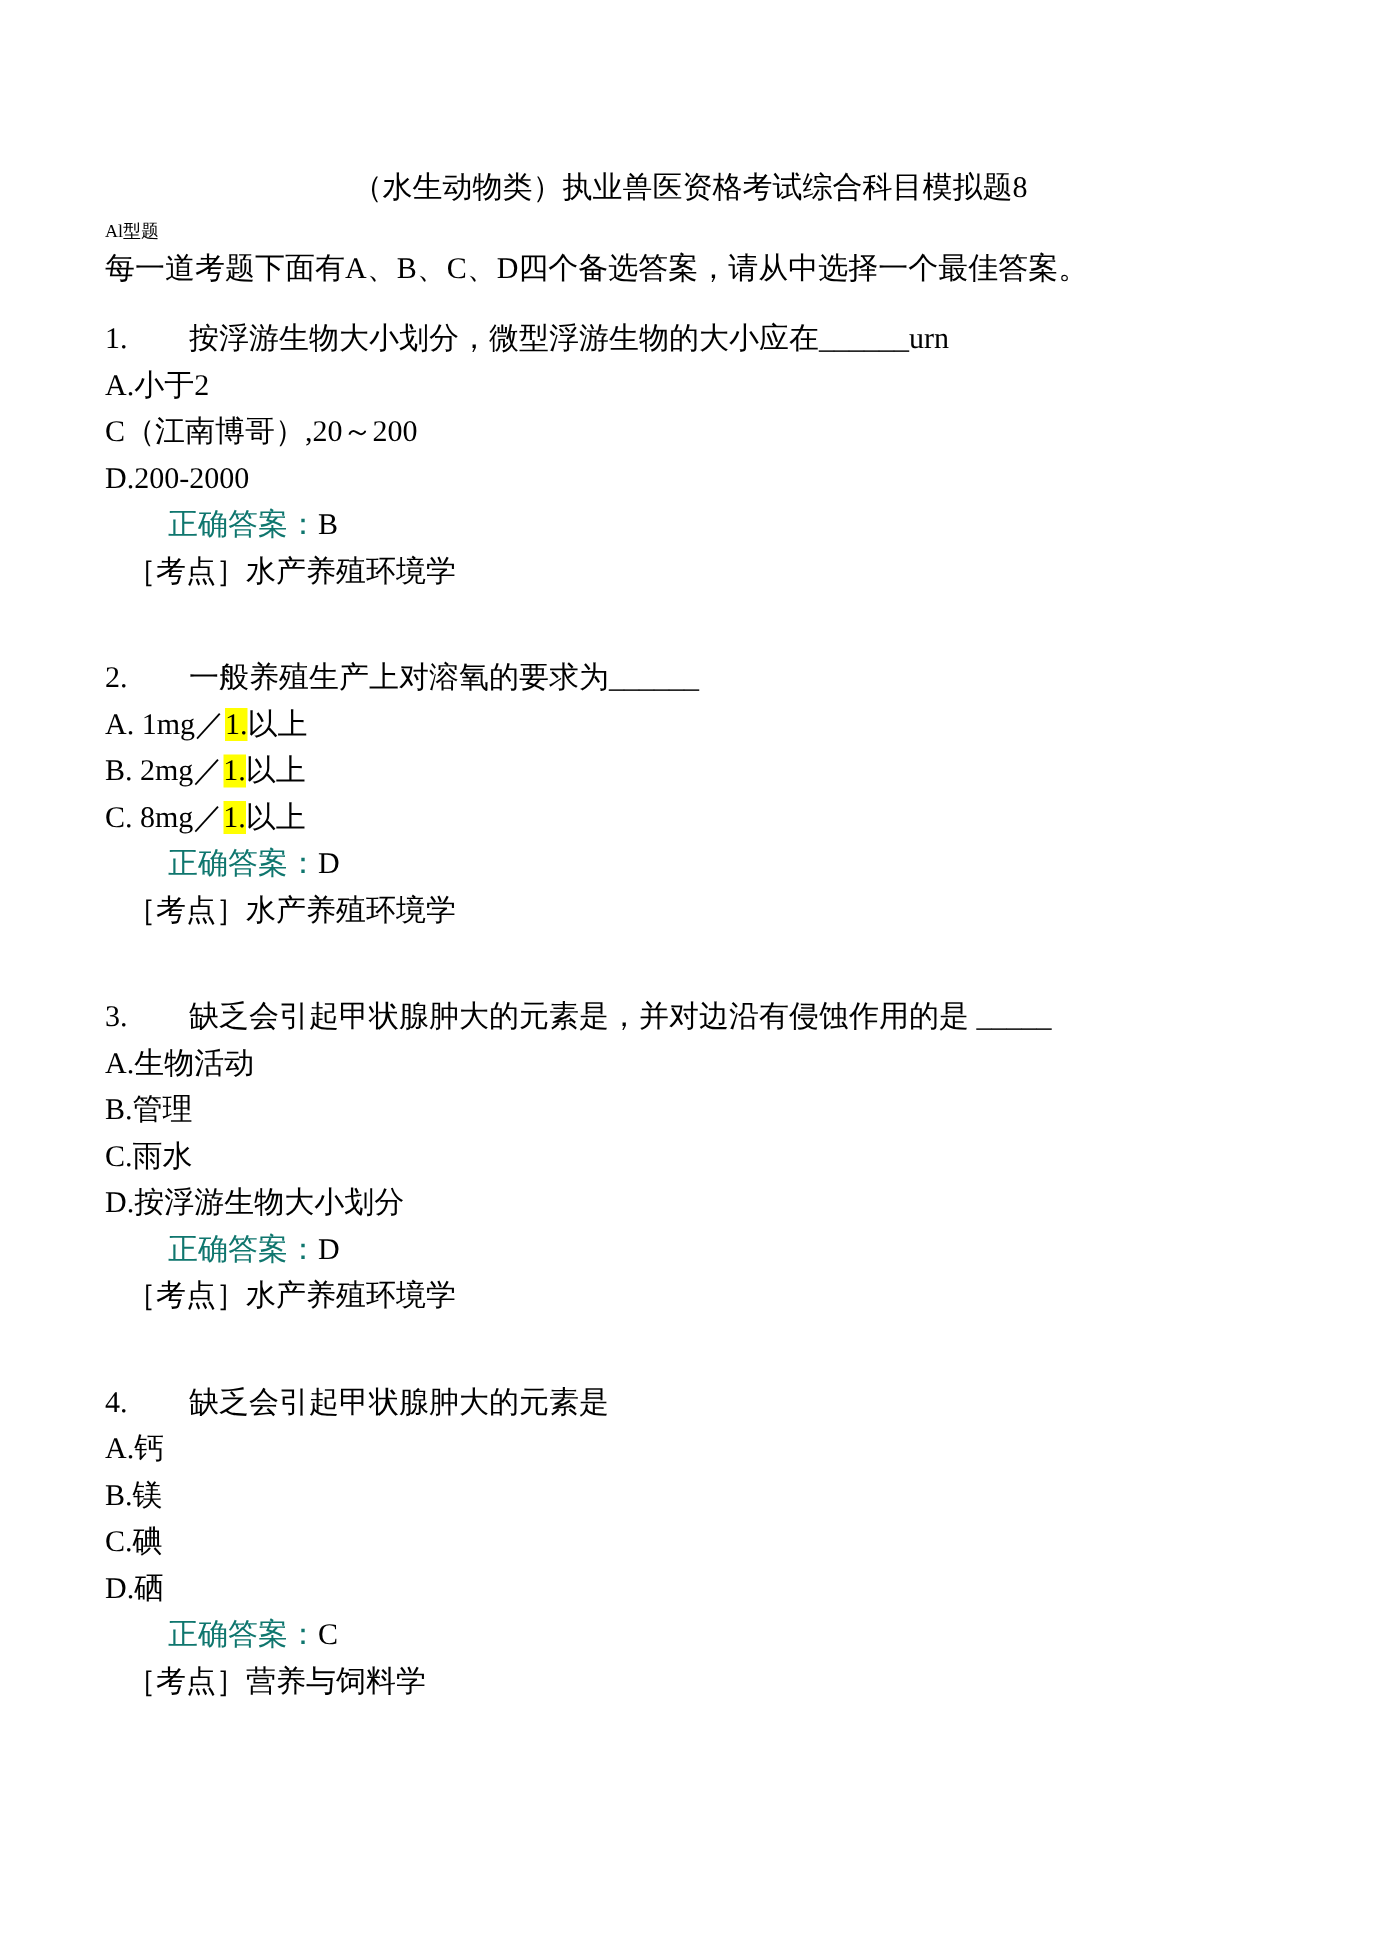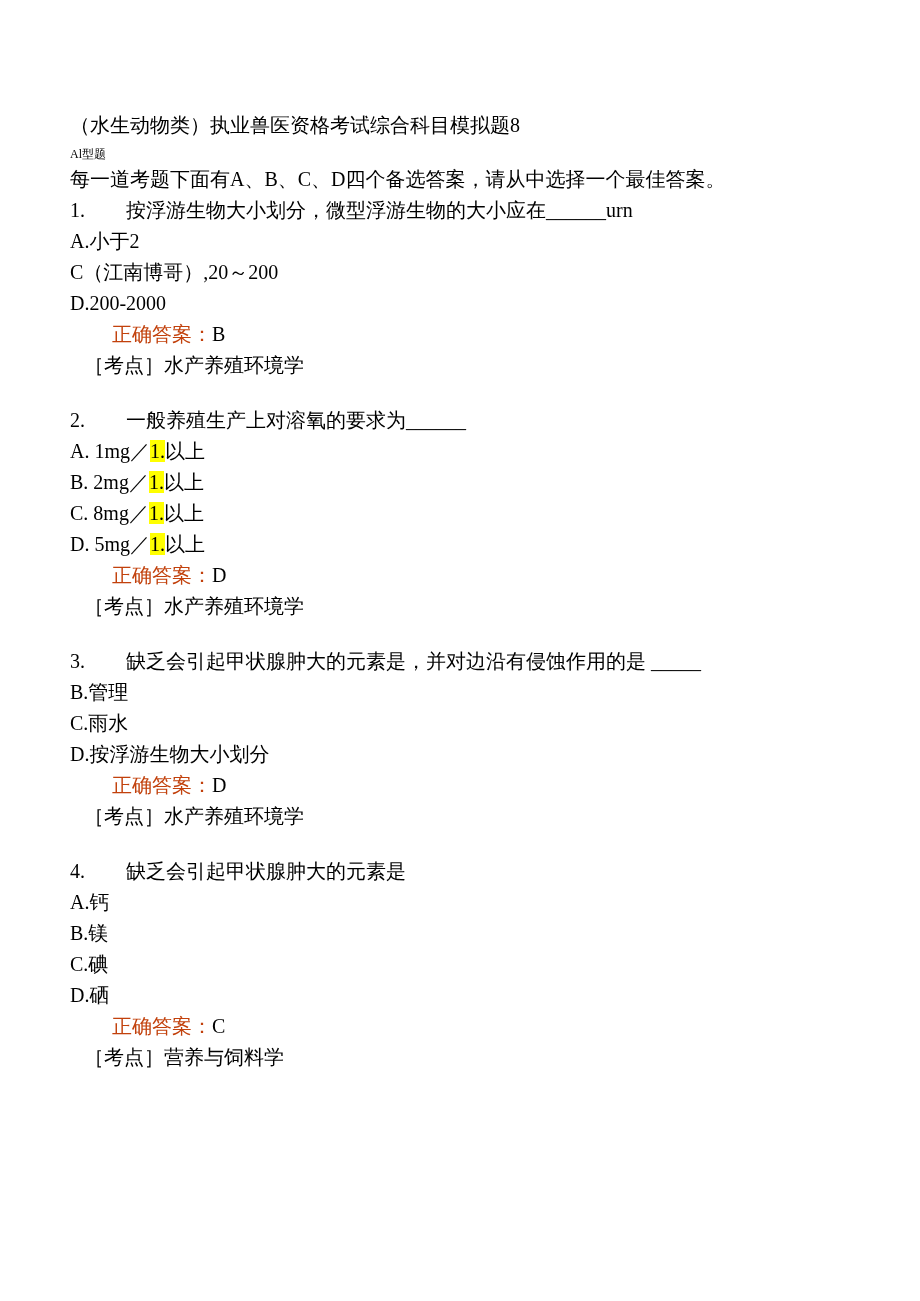--- a/index.html
+++ b/index.html
@@ -9,44 +9,45 @@
       font-family: "SimSun", "宋体", serif;
       width: 920px;
     }
     .page {
       padding: 110px 70px 60px 70px;
       font-size: 20px;
       line-height: 1.55;
       color: #000;
     }
     .title {
+      text-align: center;
       margin-bottom: 4px;
       font-size: 20px;
     }
     .section-header {
       font-size: 12px;
     }
     .instructions {
       font-size: 20px;
     }
     .q-block {
-      margin-top: 0;
+      margin-top: 16px;
     }
     .option {
       display: block;
     }
     .option .hl {
       background: #ffff00;
     }
     .answer {
       color: #ff0000;
       padding-left: 42px;
     }
     .answer-label {
-      color: #c2410c;
+      color: #0f766e;
     }
     .answer-value {
       color: #000;
     }
     .topic {
       padding-left: 14px;
     }
     .spacer {
       height: 24px;
     }
@@ -73,29 +74,29 @@
     <div class="topic"><span>［考点］</span><span>水产养殖环境学</span></div>
   </div>
 
   <div class="spacer"></div>
 
   <div class="q-block">
     <div><span class="indent-num">2.</span><span>一般养殖生产上对溶氧的要求为______</span></div>
     <div class="option"><span>A.</span> <span>1mg／</span><span class="hl">1.</span><span>以上</span></div>
     <div class="option"><span>B.</span> <span>2mg／</span><span class="hl">1.</span><span>以上</span></div>
     <div class="option"><span>C.</span> <span>8mg／</span><span class="hl">1.</span><span>以上</span></div>
-    <div class="option"><span>D.</span> <span>5mg／</span><span class="hl">1.</span><span>以上</span></div>
     <div class="answer"><span class="answer-label">正确答案：</span><span class="answer-value">D</span></div>
     <div class="topic"><span>［考点］</span><span>水产养殖环境学</span></div>
   </div>
 
   <div class="spacer"></div>
 
   <div class="q-block">
     <div><span class="indent-num">3.</span><span>缺乏会引起甲状腺肿大的元素是，并对边沿有侵蚀作用的是 _____</span></div>
+    <div class="option"><span>A.</span><span>生物活动</span></div>
     <div class="option"><span>B.</span><span>管理</span></div>
     <div class="option"><span>C.</span><span>雨水</span></div>
     <div class="option"><span>D.</span><span>按浮游生物大小划分</span></div>
     <div class="answer"><span class="answer-label">正确答案：</span><span class="answer-value">D</span></div>
     <div class="topic"><span>［考点］</span><span>水产养殖环境学</span></div>
   </div>
 
   <div class="spacer"></div>
 
   <div class="q-block">

